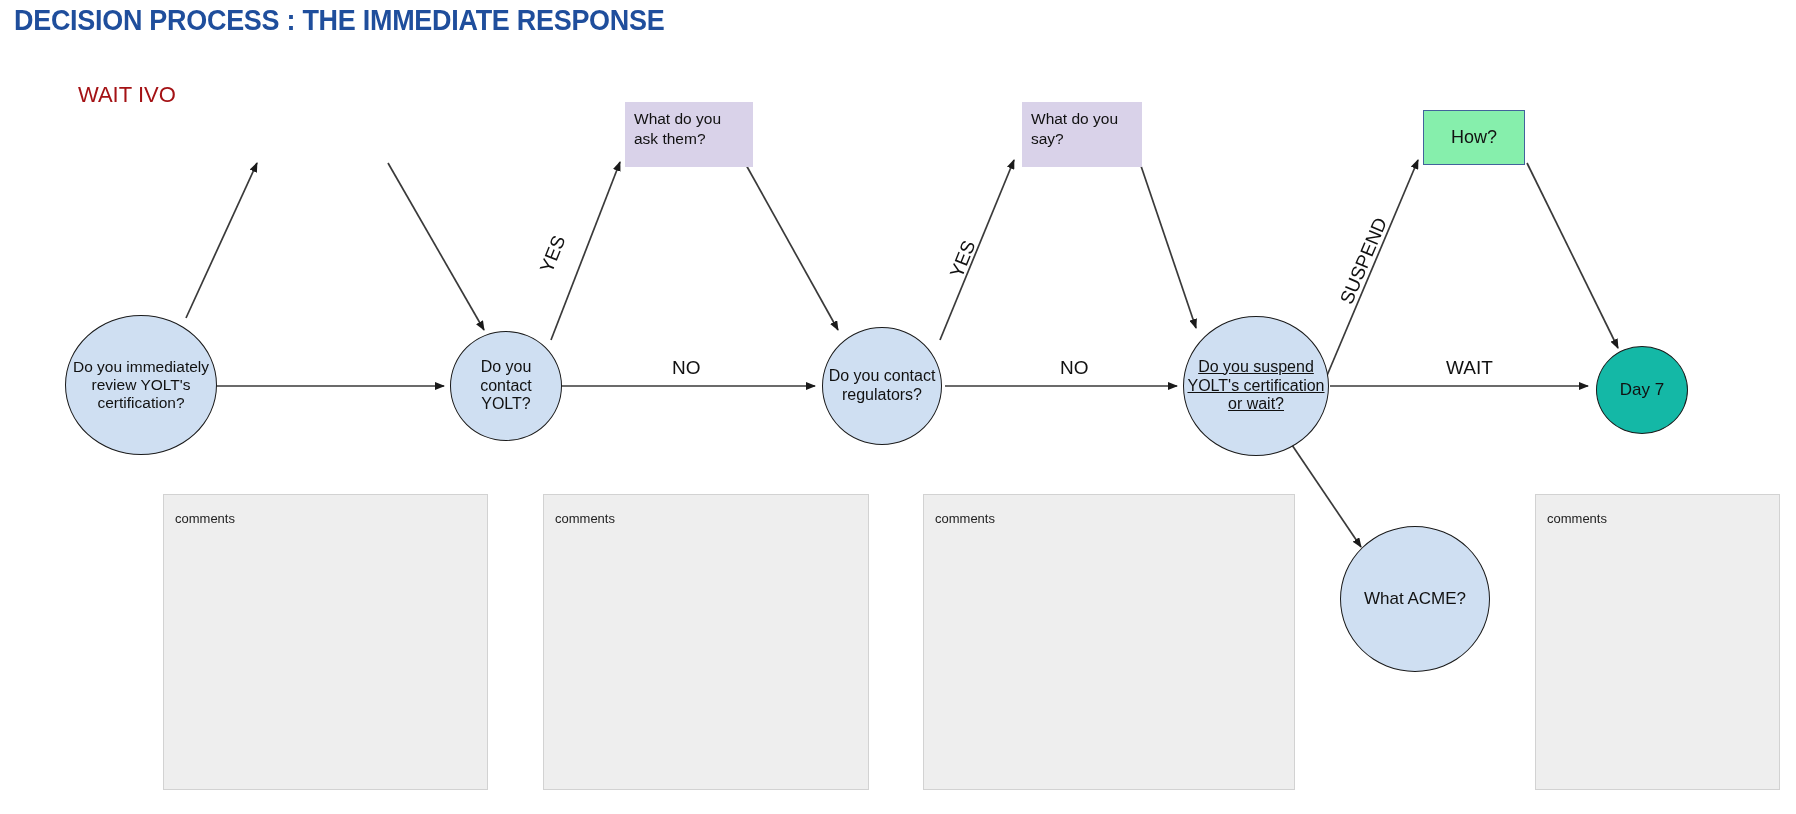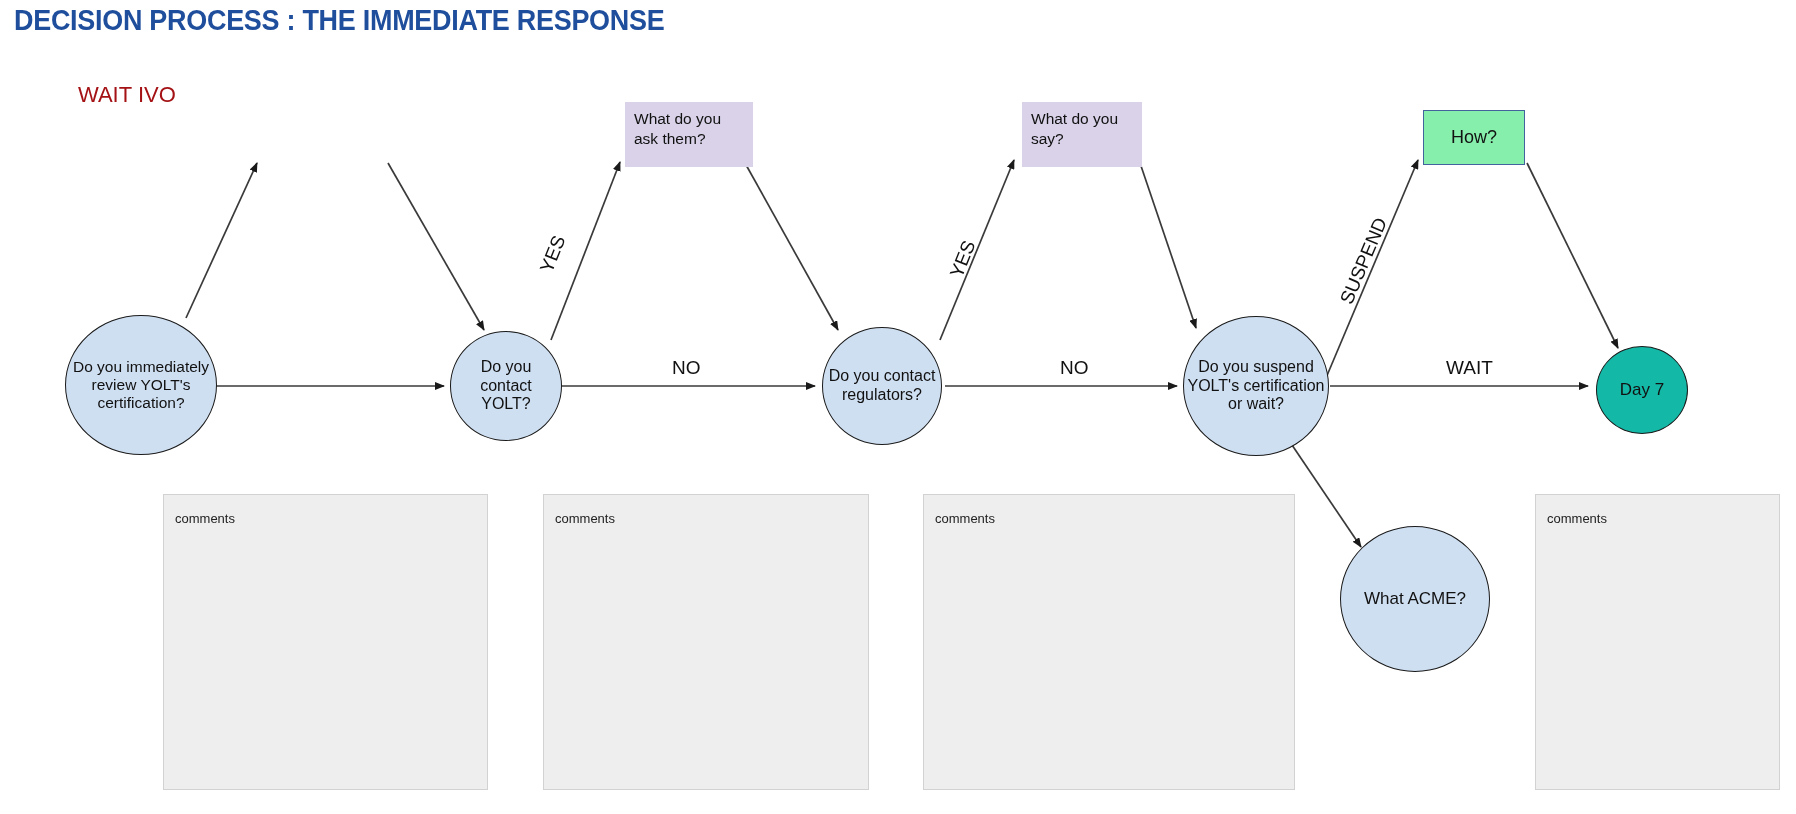--- a/index.html
+++ b/index.html
@@ -99,21 +99,21 @@
   </div>
 
   <div class="node-circle" style="left:450px;top:331px;width:112px;height:110px;font-size:16px;">
     <span>Do you contact YOLT?</span>
   </div>
 
   <div class="node-circle" style="left:822px;top:327px;width:120px;height:118px;font-size:16px;">
     <span>Do you contact regulators?</span>
   </div>
 
-  <div class="node-circle" style="left:1183px;top:316px;width:146px;height:140px;font-size:16px;">
+  <div class="node-circle" style="left:1183px;top:316px;width:146px;height:140px;font-size:16px;text-decoration:underline;">
     <span>Do you suspend YOLT's certification or wait?</span>
   </div>
 
   <div class="node-circle green" style="left:1596px;top:346px;width:92px;height:88px;font-size:17px;">
     <span>Day 7</span>
   </div>
 
   <div class="node-circle" style="left:1340px;top:526px;width:150px;height:146px;font-size:17px;">
     <span>What ACME?</span>
   </div>

